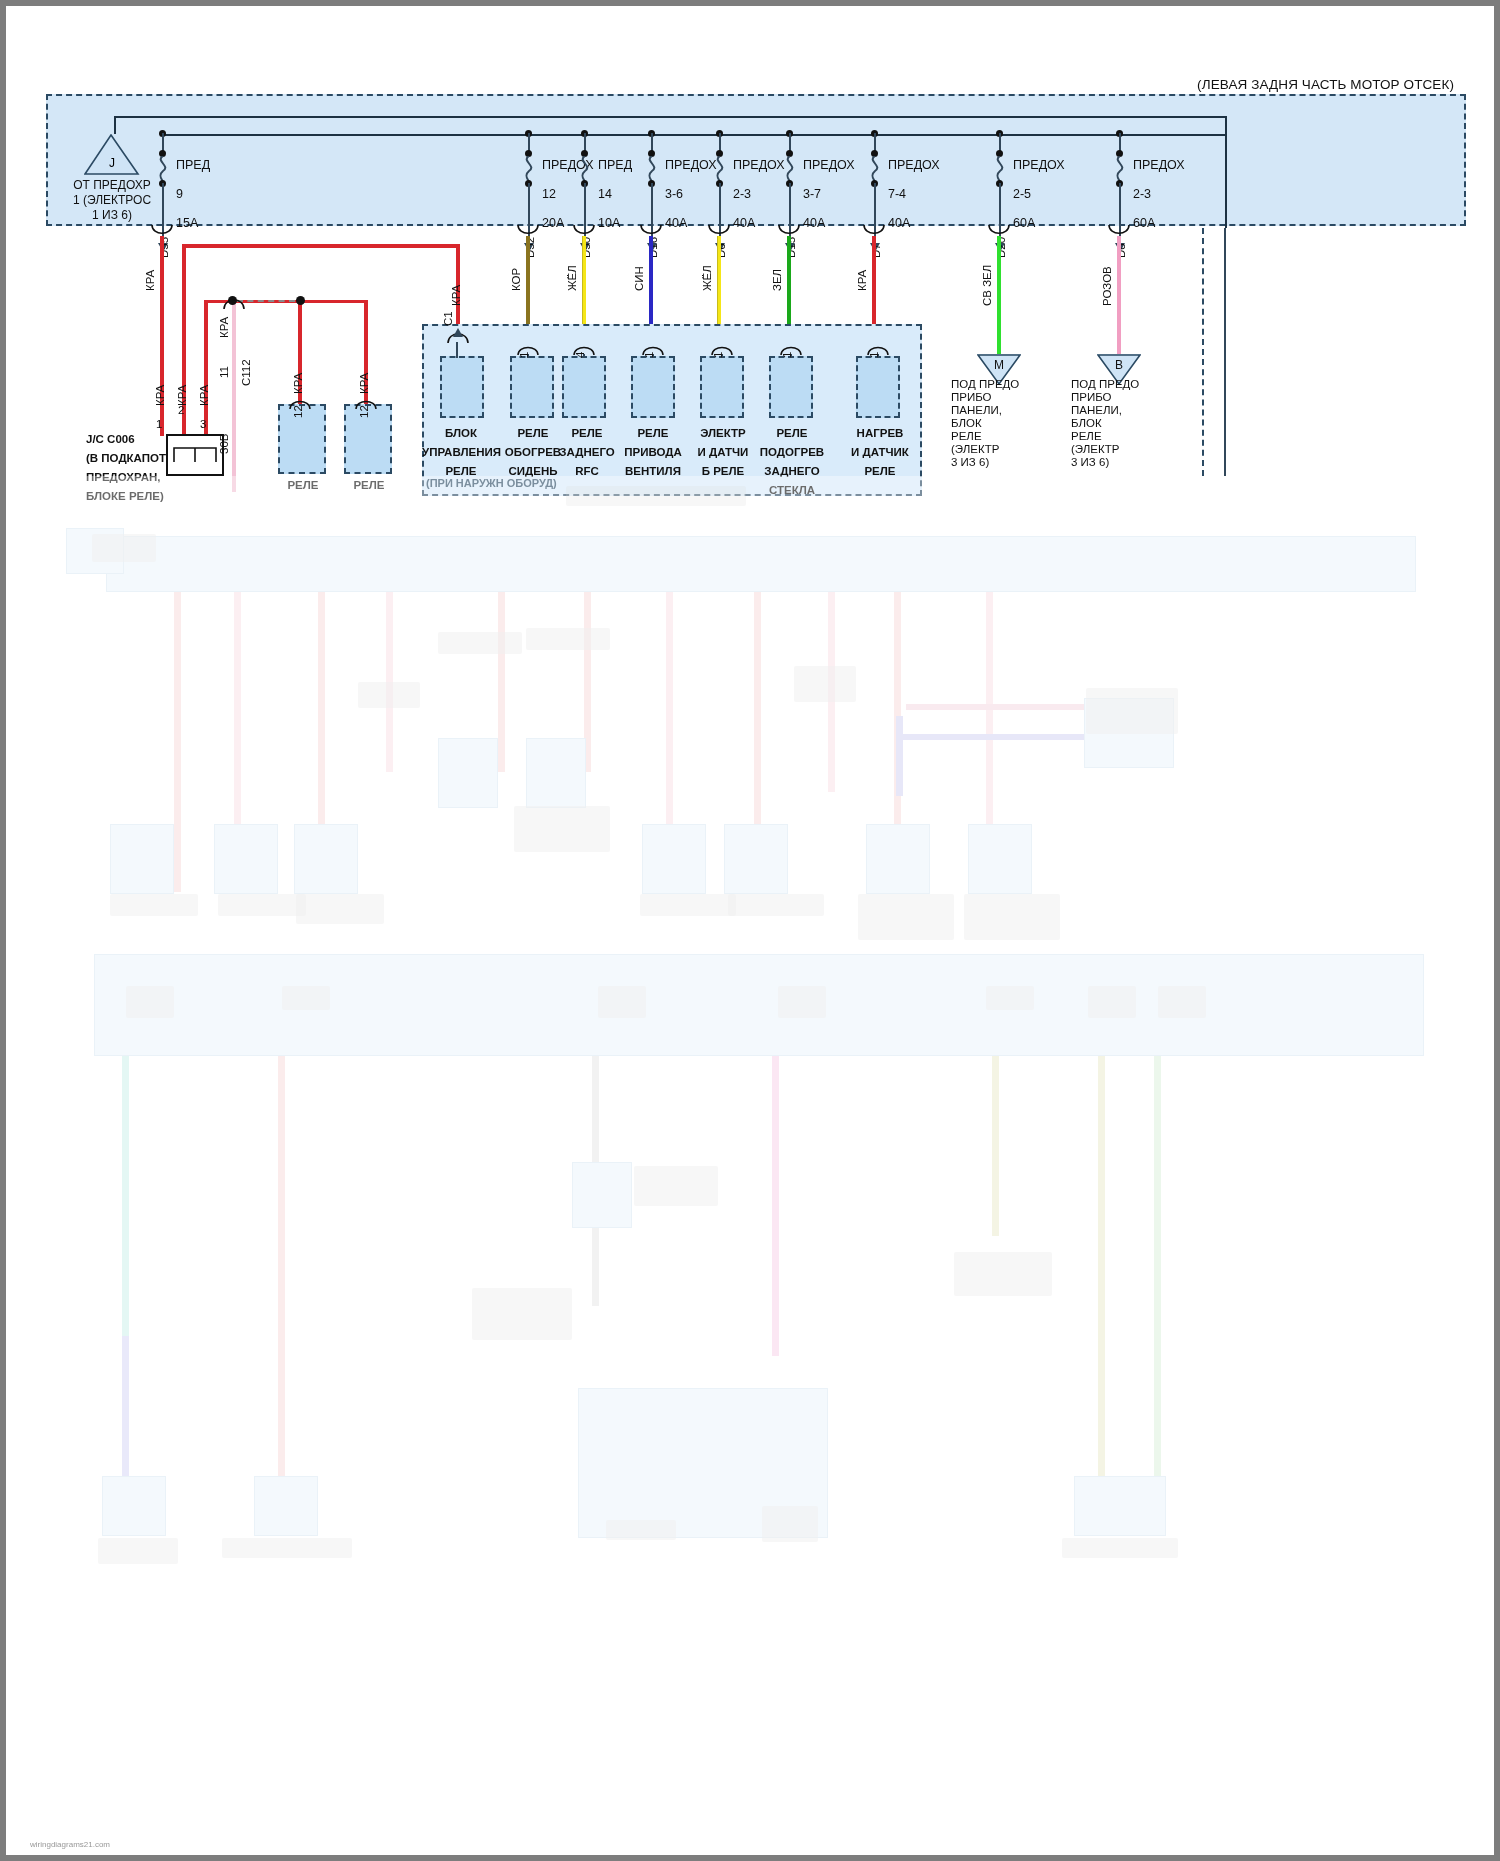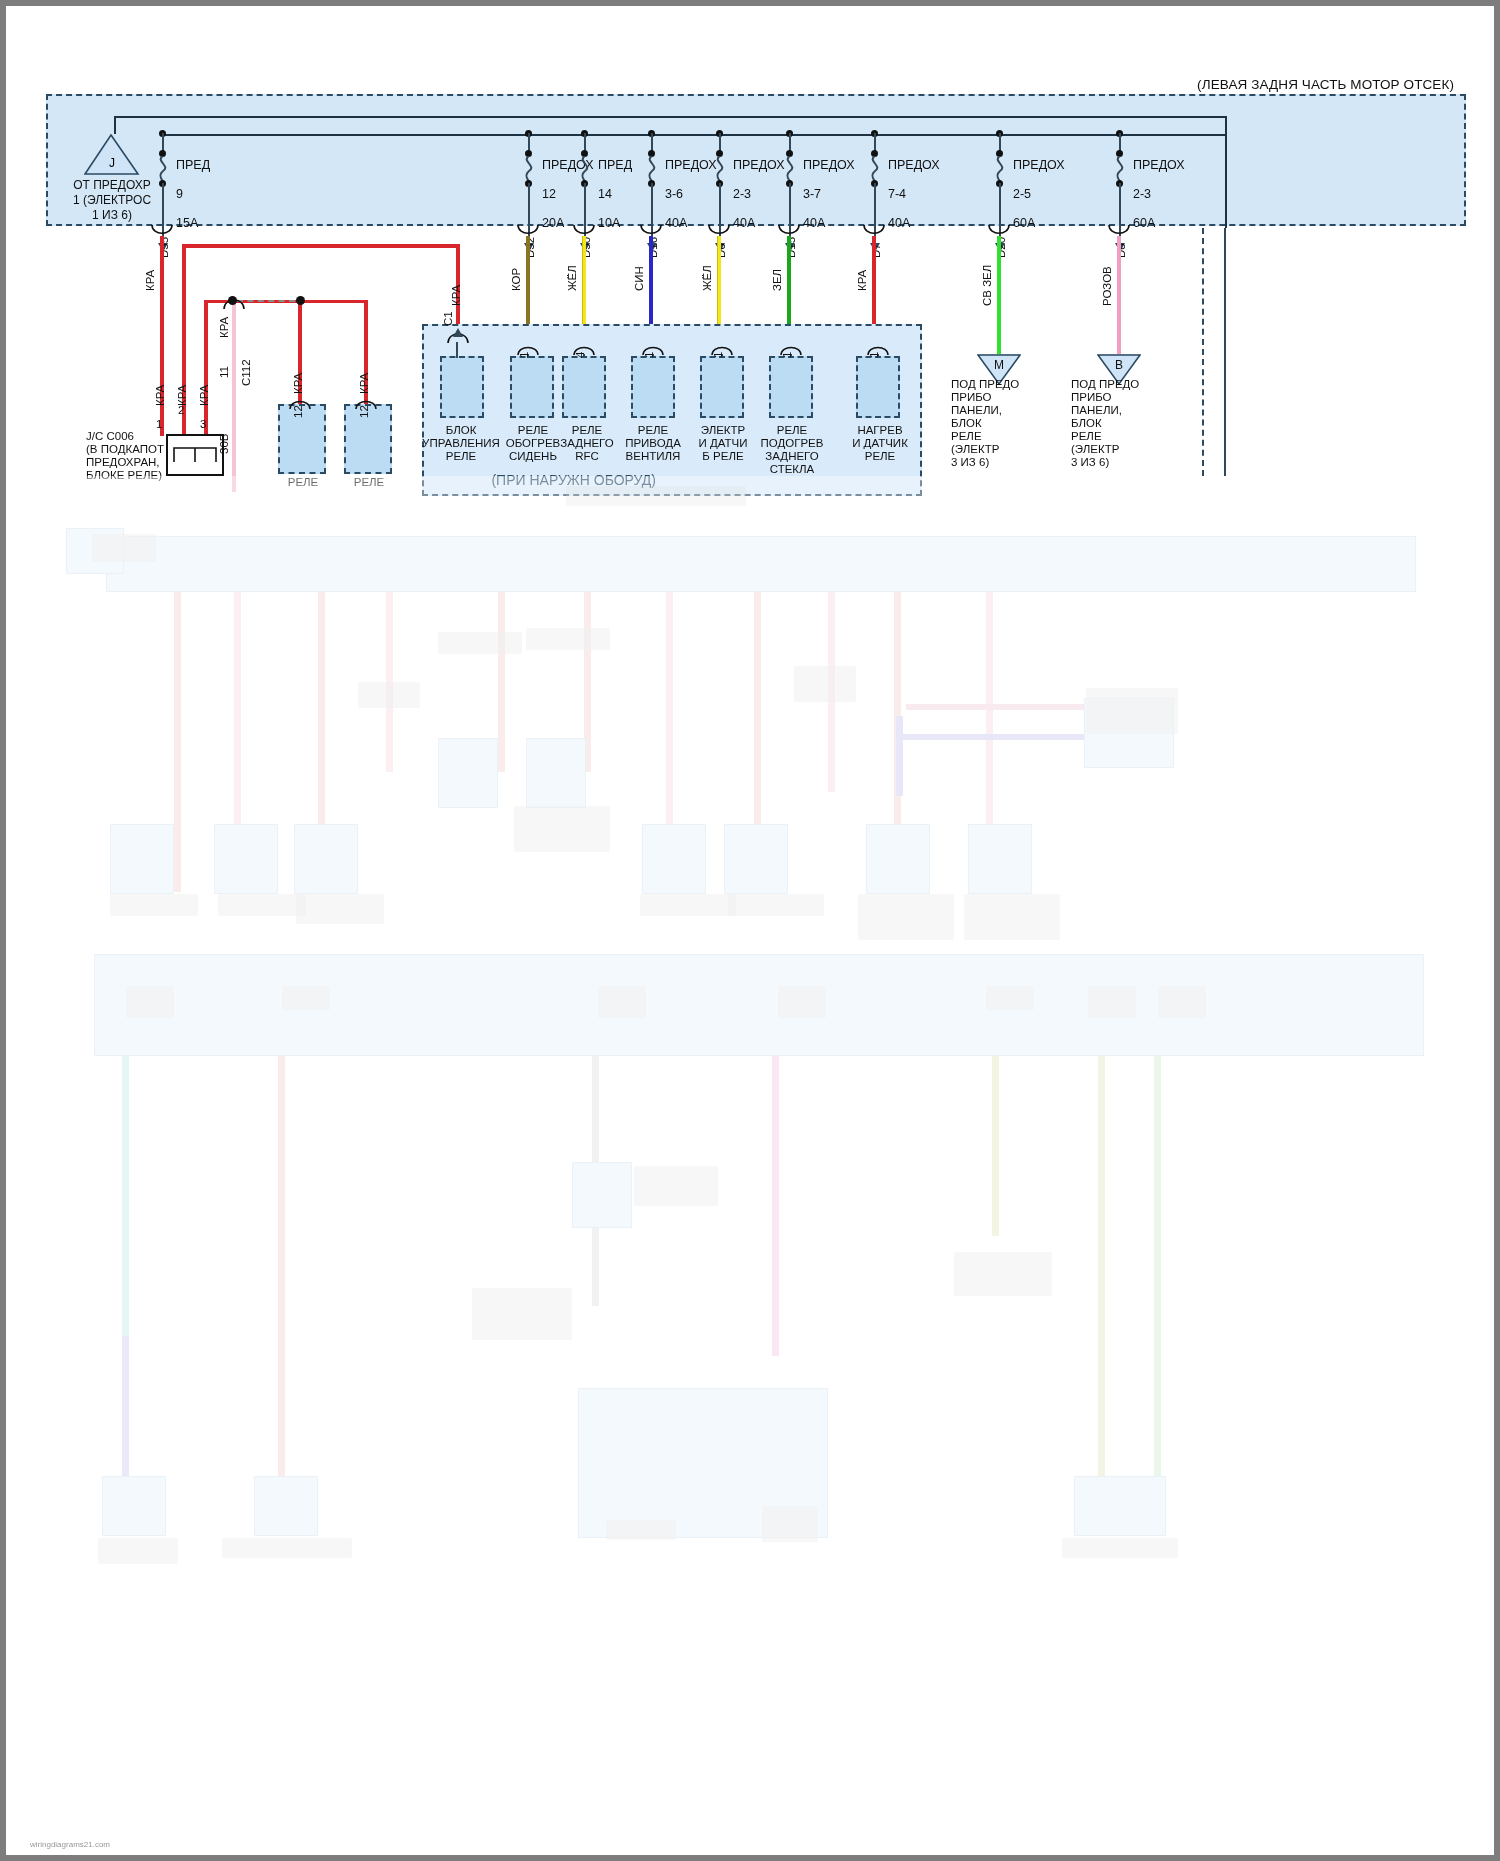--- a/index.html
+++ b/index.html
@@ -84,22 +84,22 @@
     position:absolute;
     background:#bcdcf4;
     border:2px dashed #2b4a63;
   }
   .comp-outer {
     position:absolute;
     background:#d9ebfa;
     border:2px dashed #2b4a63;
   }
   .comp-label {
-    position:absolute; font-size:11.5px; line-height:13px; color:#111;
-    text-align:center; white-space:pre-line;
+    position:absolute; font-size:11.5px; line-height:19px; color:#111;
+    text-align:center; white-space:pre-line;font-weight:bold;
   }
 
   
   .gnd-tri {
     position:absolute; width:0;height:0;
     border-left:22px solid transparent;border-right:22px solid transparent;
     border-top:30px solid #cfe4f6;
   }
   .gnd-letter {
     position:absolute; font-size:12px; color:#111; text-align:center; width:44px;
@@ -483,21 +483,21 @@
   <div class="comp-label" style="left:682px; top:418px; width:70px;">ЭЛЕКТР
 И ДАТЧИ
 Б РЕЛЕ</div>
   <div class="comp-label" style="left:740px; top:418px; width:92px;">РЕЛЕ ПОДОГРЕВ
 ЗАДНЕГО
 СТЕКЛА</div>
   <div class="comp-label" style="left:838px; top:418px; width:72px;">НАГРЕВ
 И ДАТЧИК
 РЕЛЕ</div>
 
-  <div class="comp-label" style="left:410px; top:468px; width:240px; text-align:right; color:#2b4a63; font-size:14px;">(ПРИ НАРУЖН ОБОРУД)</div>
+  <div class="comp-label" style="left:420px; top:468px; width:240px; text-align:left; color:#2b4a63; font-size:11px;">(ПРИ НАРУЖН ОБОРУД)</div>
 
   <div class="gnd-tri" style="left:971px; top:348px;"></div>
   <svg class="abs" style="left:971px; top:348px;" width="44" height="32">
     <polygon points="1,1 43,1 22,30" fill="none" stroke="#2b4a63" stroke-width="1.6"></polygon>
   </svg>
   <div class="gnd-letter" style="left:971px; top:352px;">M</div>
   <div class="gnd-label" style="left:945px; top:372px; width:96px;">ПОД ПРЕДО
 ПРИБО
 ПАНЕЛИ,
 БЛОК

